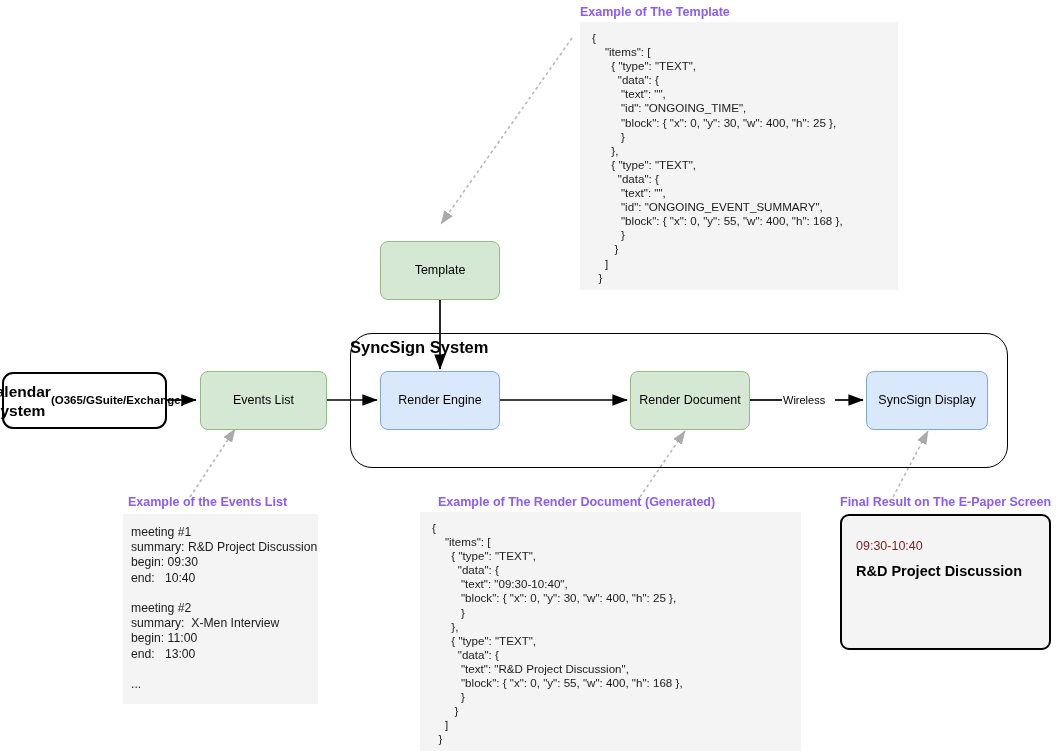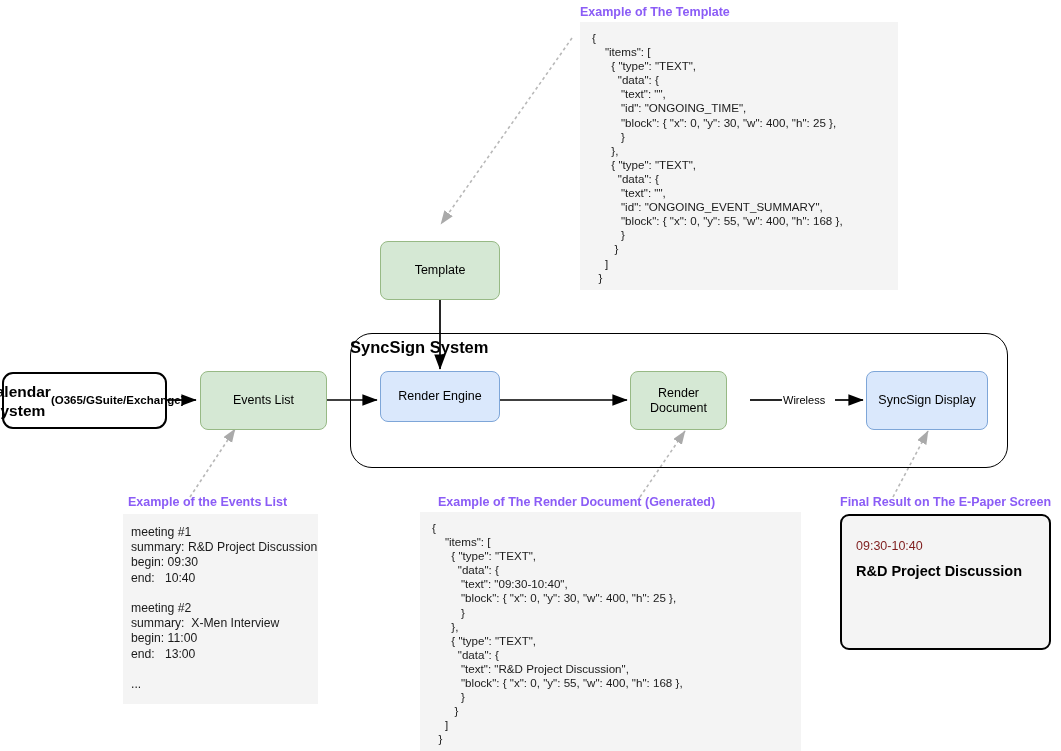--- a/index.html
+++ b/index.html
@@ -210,25 +210,25 @@
 
   <div class="abs node node-white" style="left:2px; top:372px; width:165px; height:57px; flex-direction:row;">
     <span class="node-title-strong">Calendar System</span>
     <span class="node-sub-strong">(O365/GSuite/Exchange)</span>
   </div>
 
   <div class="abs node node-green" style="left:200px; top:371px; width:127px; height:59px;">
     <span>Events List</span>
   </div>
 
-  <div class="abs node node-blue" style="left:380px; top:371px; width:120px; height:51px;">
+  <div class="abs node node-blue" style="left:380px; top:371px; width:120px; height:59px;">
     <span>Render Engine</span>
   </div>
 
-  <div class="abs node node-green" style="left:630px; top:371px; width:97px; height:59px;">
+  <div class="abs node node-green" style="left:630px; top:371px; width:120px; height:59px;">
     <span>Render Document</span>
   </div>
 
   <div class="abs node node-blue" style="left:866px; top:371px; width:122px; height:59px;">
     <span>SyncSign Display</span>
   </div>
 
   <div class="abs edge-label" style="left:782px; top:394px;">Wireless</div>
 
   <div class="abs caption" style="left:128px; top:495px;">Example of the Events List</div>

